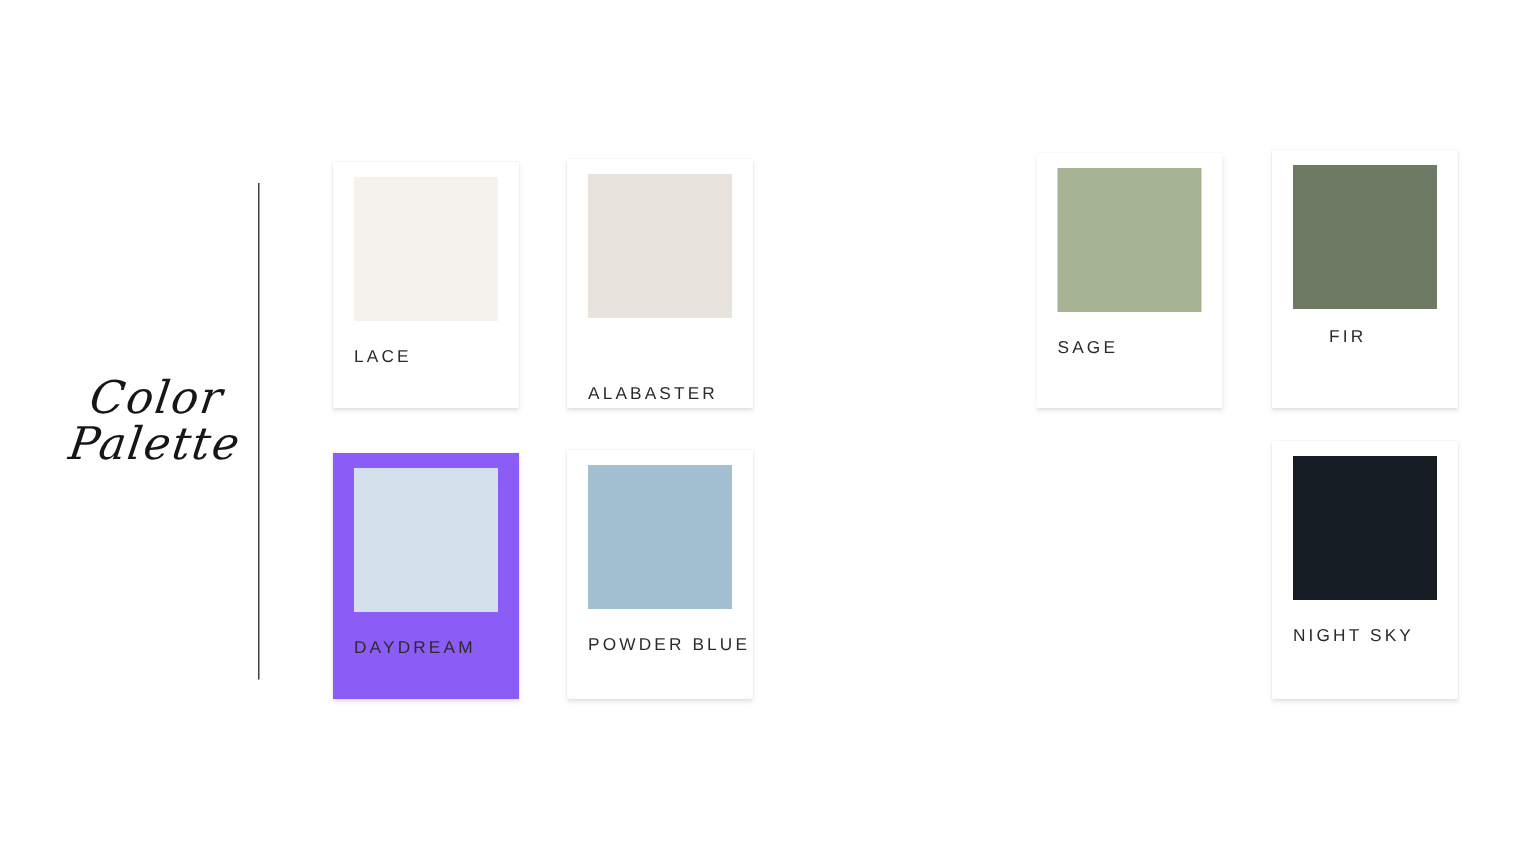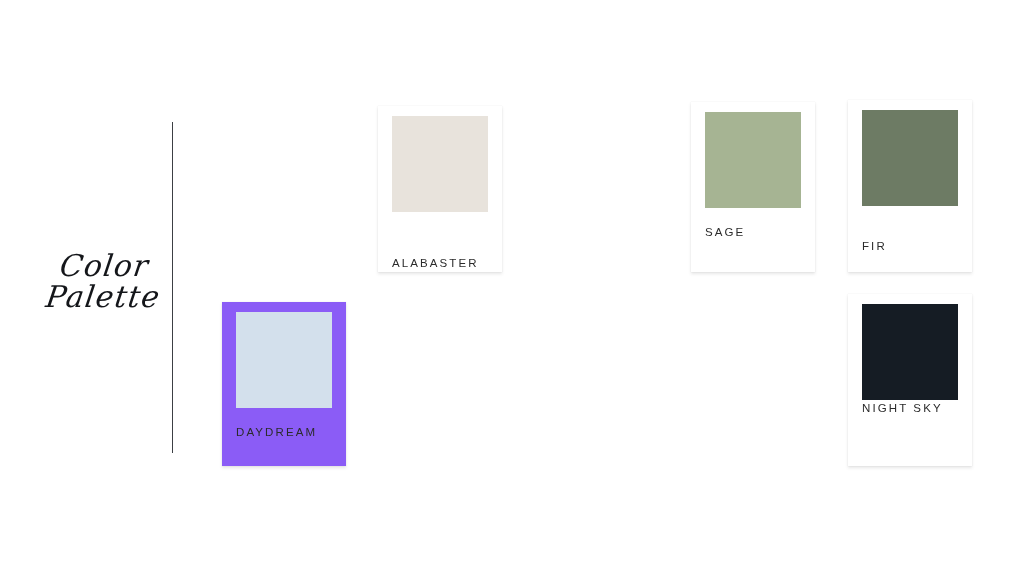--- a/index.html
+++ b/index.html
@@ -67,35 +67,43 @@
 <div class="stage">
 
   <div class="title-block">
     <div class="script-line script-1">Color</div>
     <div class="script-line script-2">Palette</div>
   </div>
 
   <div class="divider"></div>
 
   <div class="grid" id="grid">
+      <div class="card" style="left: 222px; top: 108px; width: 124px; height: 164px; background: rgb(255, 255, 255);">
+        <div class="swatch" style="width: 96px; height: 96px; background: rgb(244, 242, 236);"></div>
+        <div class="card-label" style="top: 124px; color: rgb(43, 43, 43);">LACE</div>
+      </div>
       <div class="card" style="left: 378px; top: 106px; width: 124px; height: 166px; background: rgb(255, 255, 255);">
         <div class="swatch" style="width: 96px; height: 96px; background: rgb(232, 227, 220);"></div>
         <div class="card-label" style="top: 124px; color: rgb(43, 43, 43); margin-top: 27px;">ALABASTER</div>
       </div>
       <div class="card" style="left: 691px; top: 102px; width: 124px; height: 170px; background: rgb(255, 255, 255);">
         <div class="swatch" style="width: 96px; height: 96px; background: rgb(166, 180, 147);"></div>
         <div class="card-label" style="top: 124px; color: rgb(43, 43, 43); text-align: right;">SAGE</div>
       </div>
       <div class="card" style="left: 848px; top: 100px; width: 124px; height: 172px; background: rgb(255, 255, 255);">
         <div class="swatch" style="width: 96px; height: 96px; background: rgb(109, 123, 100);"></div>
-        <div class="card-label" style="top: 140px; color: rgb(43, 43, 43);">FIR</div>
+        <div class="card-label" style="top: 119px; color: rgb(43, 43, 43); margin-left: 24px;">FIR</div>
       </div>
       <div class="card" style="left: 222px; top: 302px; width: 124px; height: 164px; background: #8b5cf6;">
         <div class="swatch" style="width: 96px; height: 96px; background: rgb(211, 224, 236);"></div>
         <div class="card-label" style="top: 124px; color: rgb(43, 43, 43);">DAYDREAM</div>
       </div>
+      <div class="card" style="left: 378px; top: 300px; width: 124px; height: 166px; background: rgb(255, 255, 255);">
+        <div class="swatch" style="width: 96px; height: 96px; background: rgb(163, 191, 210);"></div>
+        <div class="card-label" style="top: 124px; color: rgb(43, 43, 43);">POWDER BLUE</div>
+      </div>
       <div class="card" style="left: 848px; top: 294px; width: 124px; height: 172px; background: rgb(255, 255, 255);">
         <div class="swatch" style="width: 96px; height: 96px; background: rgb(21, 28, 36);"></div>
-        <div class="card-label" style="top: 108px; color: rgb(43, 43, 43);">NIGHT SKY</div>
+        <div class="card-label" style="top: 124px; color: rgb(43, 43, 43);">NIGHT SKY</div>
       </div>
     </div>
 
 </div>
 
 </body></html>

